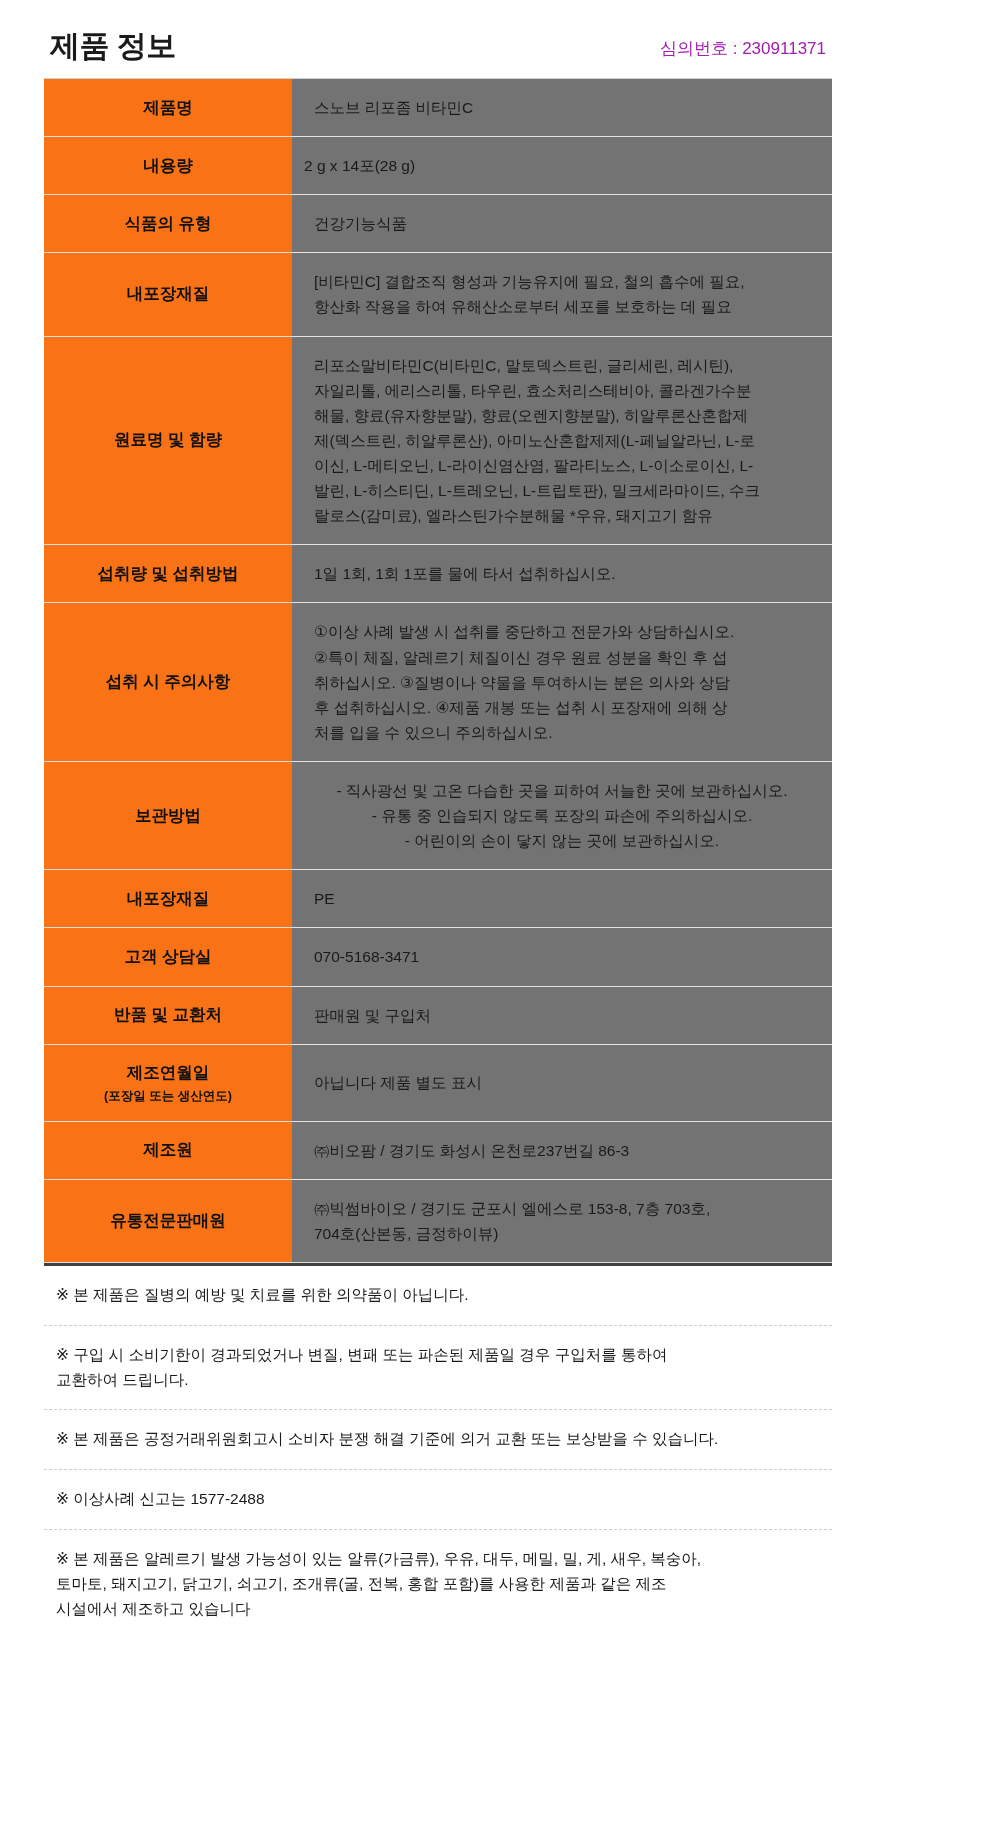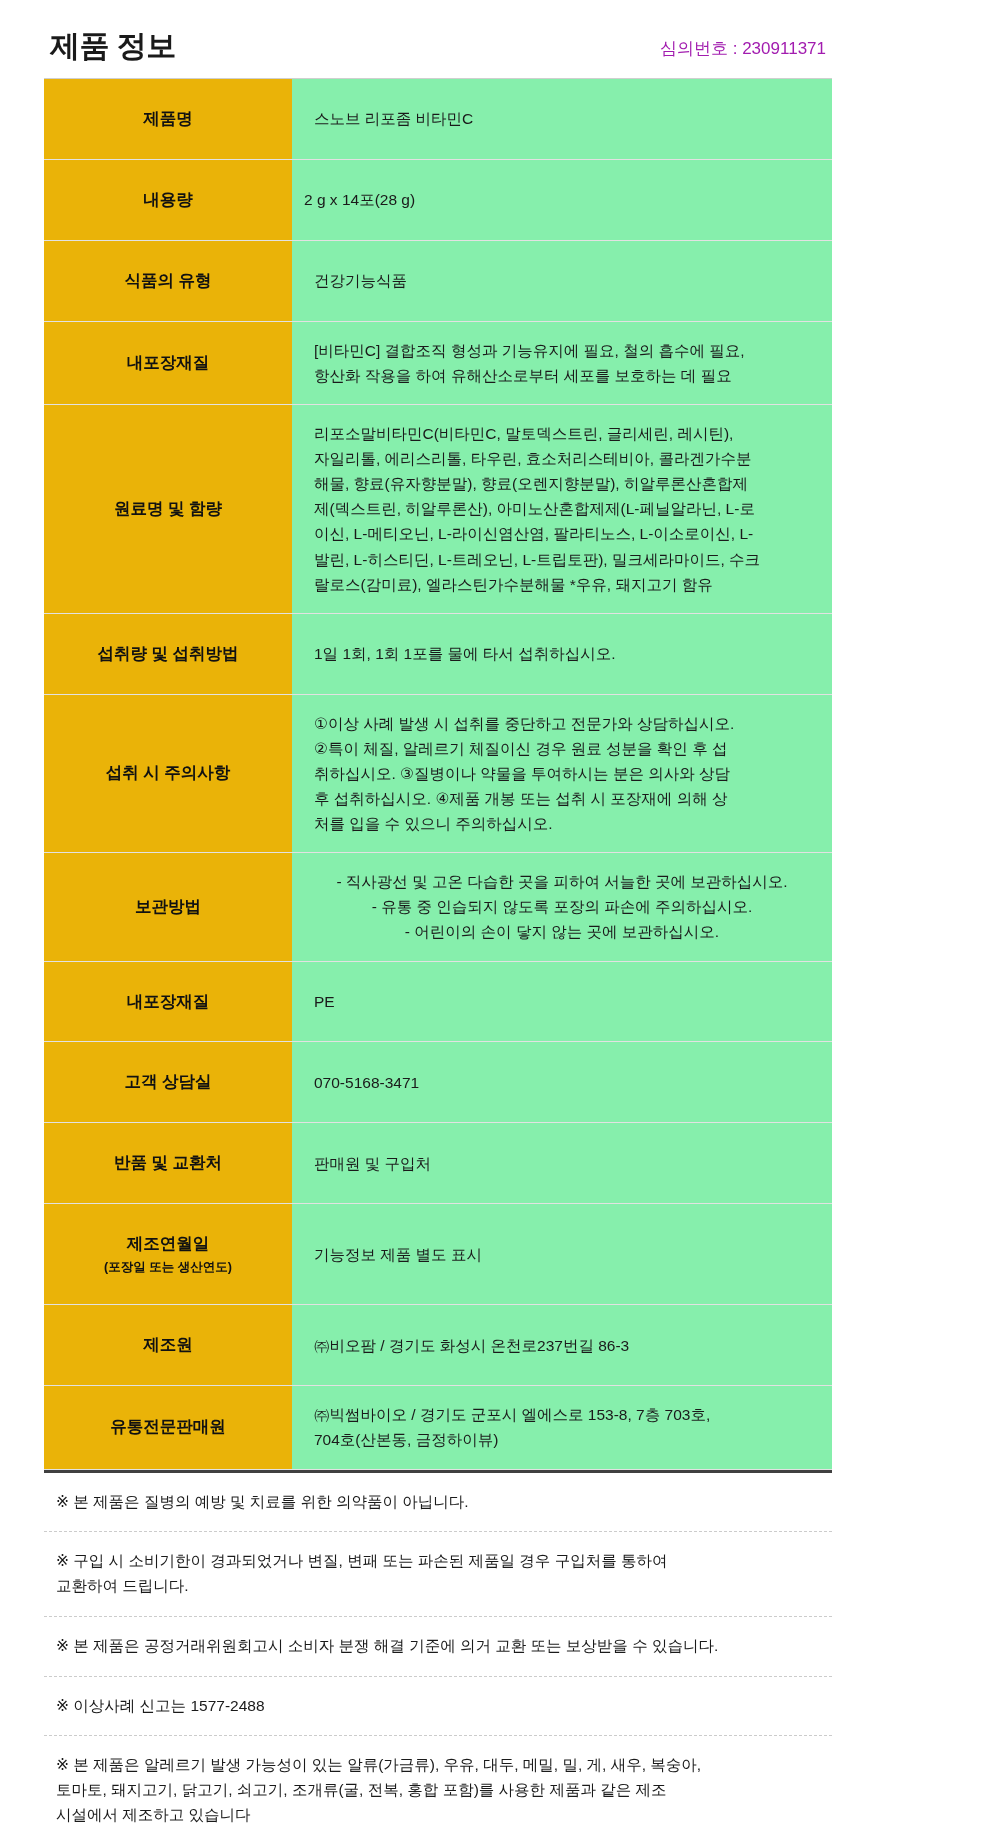--- a/index.html
+++ b/index.html
@@ -38,42 +38,42 @@
   table.info {
     width: 100%;
     border-collapse: collapse;
     border-top: 1px solid #cfcfcf;
   }
   table.info tr {
     border-bottom: 1px solid #e2e2e2;
   }
   table.info th {
     width: 248px;
-    background: #eab308;
+    background: #f97316;
     font-size: 16.5px;
     font-weight: bold;
     text-align: center;
     vertical-align: middle;
-    padding: 28px 10px;
+    padding: 16px 10px;
     line-height: 1.45;
     color: #111;
   }
   table.info th .sub {
     display: block;
     font-size: 12.5px;
     font-weight: bold;
     margin-top: 2px;
   }
   table.info td {
     padding: 16px 22px;
     font-size: 15.5px;
     line-height: 1.62;
     vertical-align: middle;
     color: #1a1a1a;
-    background: #86efac;
+    background: #737373;
   }
   .notes {
     margin-top: 0;
     border-top: 3px solid #404040;
   }
   .note {
     border-bottom: 1px dashed #cccccc;
     padding: 17px 12px 17px 12px;
     font-size: 15.5px;
     line-height: 1.6;
@@ -144,21 +144,21 @@
         <tr>
           <th><span>고객 상담실</span></th>
           <td style="white-space: pre-line;">070-5168-3471</td>
         </tr>
         <tr>
           <th><span>반품 및 교환처</span></th>
           <td style="white-space: pre-line;">판매원 및 구입처</td>
         </tr>
         <tr>
           <th><span>제조연월일</span><span class="sub">(포장일 또는 생산연도)</span></th>
-          <td style="white-space: pre-line;">기능정보 제품 별도 표시</td>
+          <td style="white-space: pre-line;">아닙니다 제품 별도 표시</td>
         </tr>
         <tr>
           <th><span>제조원</span></th>
           <td style="white-space: pre-line;">㈜비오팜 / 경기도 화성시 온천로237번길 86-3</td>
         </tr>
         <tr>
           <th><span>유통전문판매원</span></th>
           <td style="white-space: pre-line;">㈜빅썸바이오 / 경기도 군포시 엘에스로 153-8, 7층 703호,
 704호(산본동, 금정하이뷰)</td>
         </tr>

